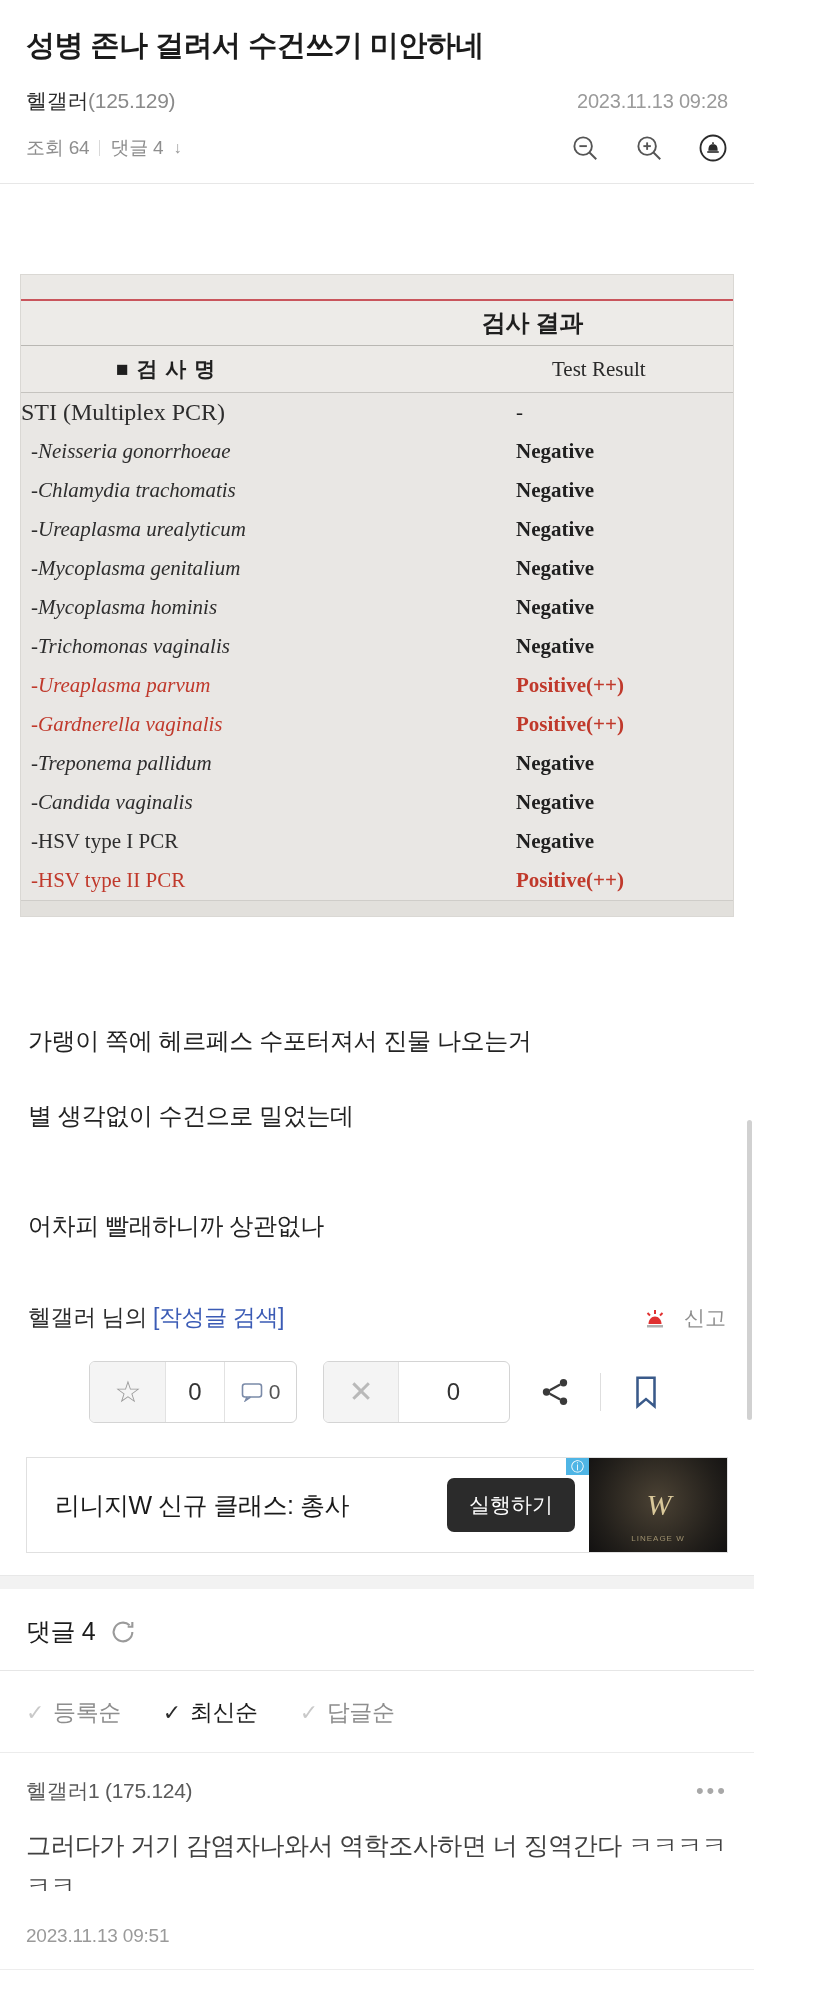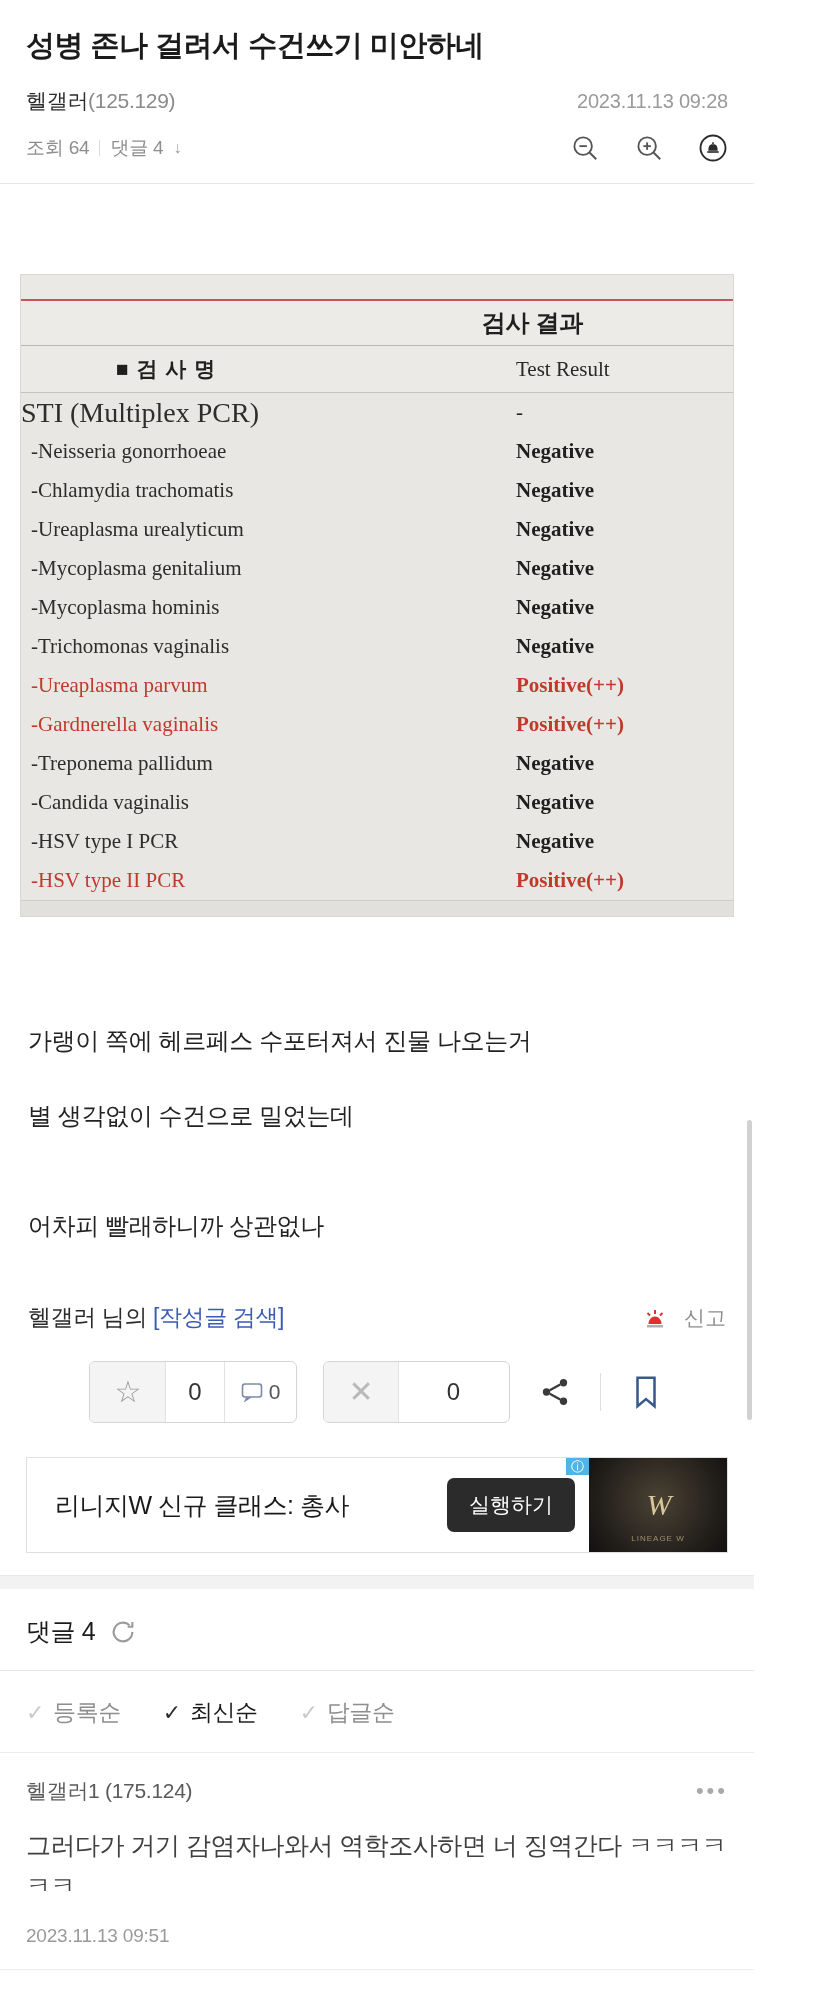--- a/index.html
+++ b/index.html
@@ -126,20 +126,21 @@
     font-weight: 700;
     color: #1f1f1f;
     letter-spacing: -0.3px;
   }
   .lab-head {
     display: flex;
     align-items: center;
     padding: 9px 0 9px 0;
     border-bottom: 1px solid #c5c3bf;
     background: #eceae7;
+    gap: 36px;
   }
   .lab-head .col-name {
     width: 455px;
     padding-left: 95px;
     font-family: "Liberation Sans", sans-serif;
     font-size: 21px;
     font-weight: 700;
     color: #1f1f1f;
     letter-spacing: 1px;
   }
@@ -154,37 +155,38 @@
   .lab-row {
     display: flex;
     align-items: center;
     min-height: 39px;
   }
   .lab-row .name {
     width: 455px;
     padding-left: 10px;
     font-size: 21px;
     color: #2d2d2d;
+    font-style: italic;
     font-family: "Liberation Serif", serif;
   }
   .lab-row .name.nonital { font-style: normal; }
   .lab-row .name.red { color: #c0392b; }
   .lab-row .result {
     flex: 1;
     padding-left: 40px;
     font-size: 21px;
     color: #1f1f1f;
     font-weight: 700;
     font-family: "Liberation Serif", serif;
   }
   .lab-row .result.red { color: #c0392b; }
   .lab-row.section .name {
     font-style: normal;
     font-weight: 400;
-    font-size: 28px;
+    font-size: 24px;
     padding-left: 0;
   }
   .lab-bottom {
     height: 16px;
     background: #e2e0dc;
     border-top: 1px solid #cfcdc9;
   }
 
   
   .post-body {

